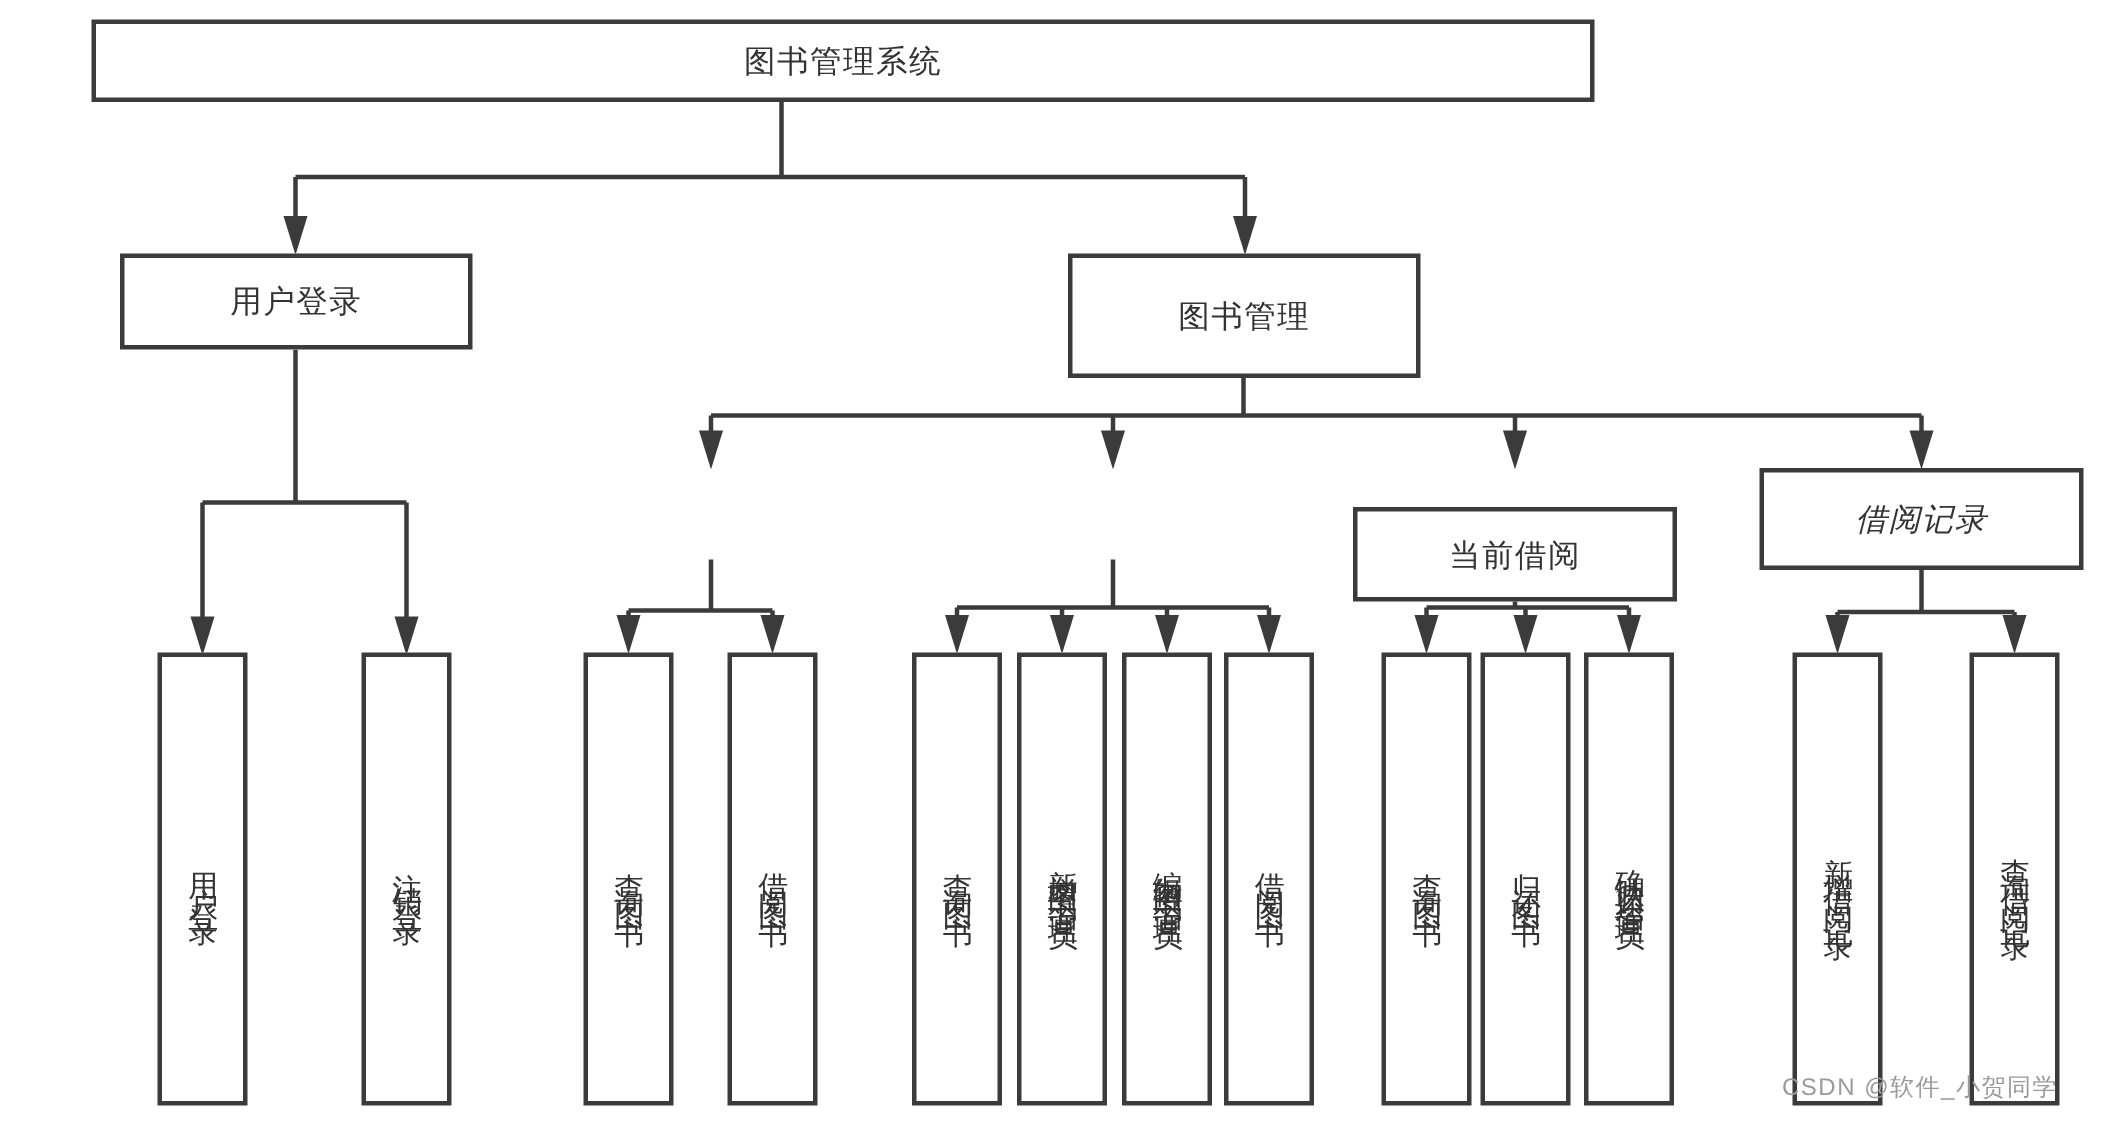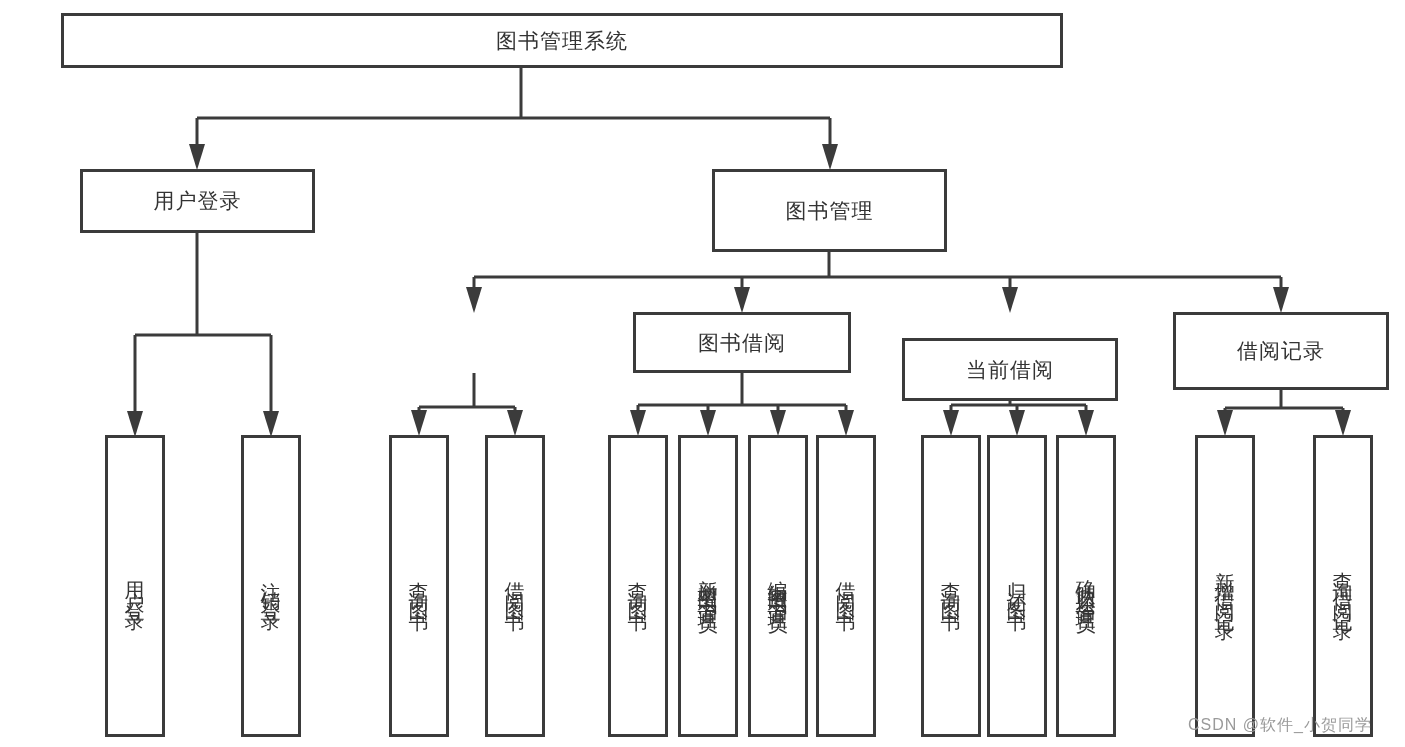--- a/index.html
+++ b/index.html
@@ -19,21 +19,21 @@
     font-size:20px;letter-spacing:10px;line-height:1;
   }
   .v.tight{letter-spacing:5px;}
   
   #n-root       {left:20px;  top:13px;  width:1002px;height:55px;margin-left:41px;}
   #n-user-login {left:80px;  top:169px; width:235px; height:64px;}
   #n-book-mgmt  {left:712px; top:169px; width:235px; height:83px;}
   #n-new-rec    {left:363px; top:312px; width:222px; height:61px;}
   #n-bk-borrow  {left:633px; top:312px; width:218px; height:61px;}
   #n-cur-borrow {left:902px; top:312px; width:216px; height:63px;margin-top:26px;}
-  #n-borrow-rec {left:1173px;top:312px; width:216px; height:78px;}
+  #n-borrow-rec {left:1173px;top:312px; width:216px; height:68px;font-style:italic;}
   .leaf{top:435px;width:60px;height:302px;}
   #n-ul-login {left:105px;}  #n-ul-logout{left:241px;}
   #n-nb-q     {left:389px;}  #n-nb-b     {left:485px;}
   #n-bb-q     {left:608px;}  #n-bb-add   {left:678px;}
   #n-bb-edit  {left:748px;}  #n-bb-b     {left:816px;}
   #n-cb-q     {left:921px;}  #n-cb-r     {left:987px;}
   #n-cb-c     {left:1056px;}
   #n-br-add   {left:1195px;} #n-br-q     {left:1313px;}
   .watermark{
     position:absolute;z-index:3;left:1188px;top:715px;
@@ -127,23 +127,20 @@
     <span>图书管理系统</span>
   </div>
 
   <div class="box h" id="n-user-login">
     <span>用户登录</span>
   </div>
   <div class="box h" id="n-book-mgmt">
     <span>图书管理</span>
   </div>
 
-  <div class="box h" id="n-bk-borrow">
-    <span>图书借阅</span>
-  </div>
   <div class="box h" id="n-cur-borrow">
     <span>当前借阅</span>
   </div>
   <div class="box h" id="n-borrow-rec">
     <span>借阅记录</span>
   </div>
 
   <div class="box v leaf" id="n-ul-login">
     <span>用户登录</span>
   </div>

